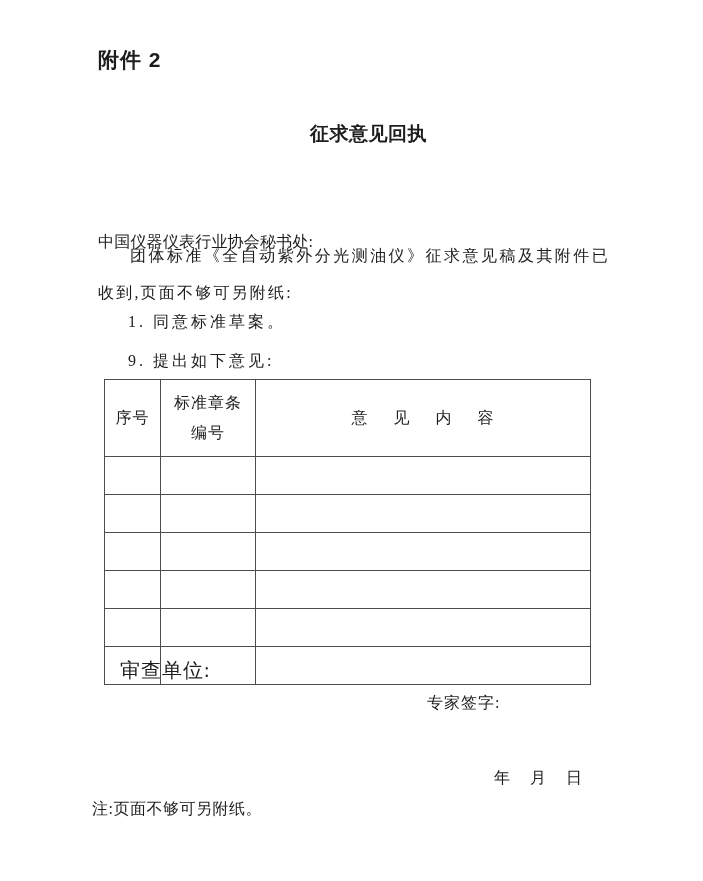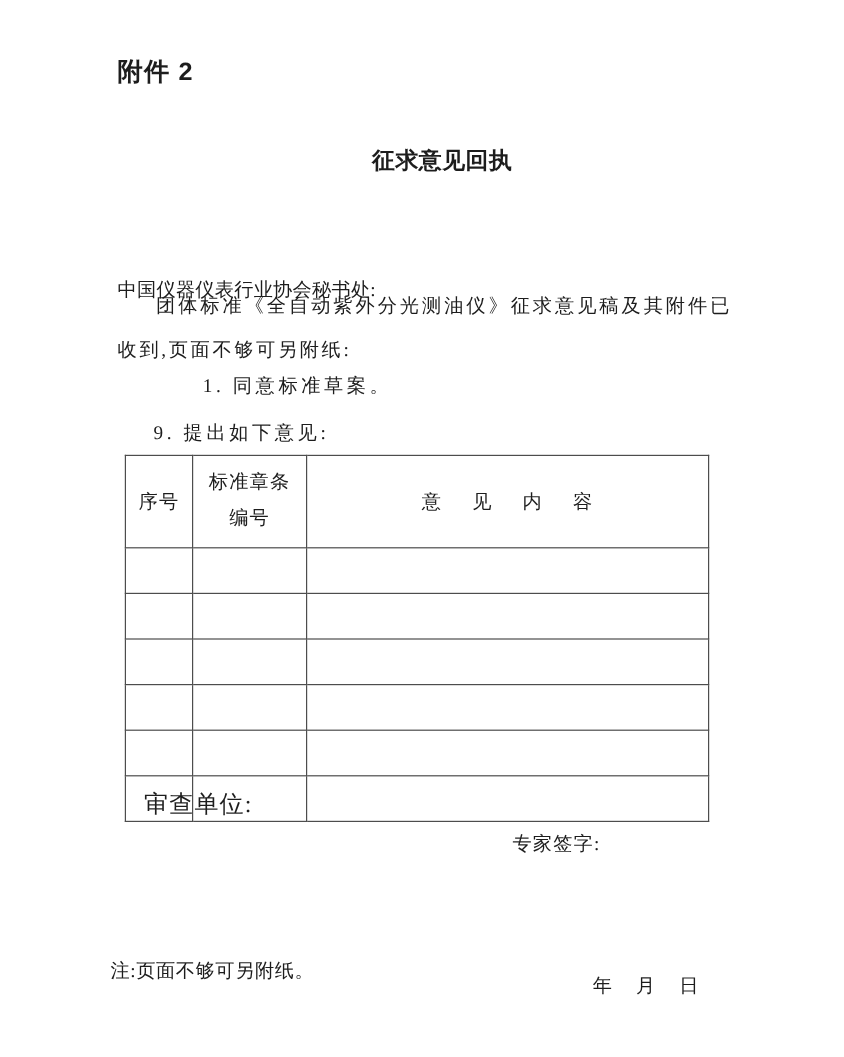--- a/index.html
+++ b/index.html
@@ -34,21 +34,21 @@
     margin-top: 32px;
   }
   .body-paragraph {
     left: 98px; top: 237px; width: 512px;
     font-size: 16px;
     line-height: 37px;
     letter-spacing: 2.2px;
     text-indent: 32px;
     text-align: justify;
   }
-  .list-item-1 { left: 128px; top: 312px; font-size: 16px; letter-spacing: 3px; margin-left: 41px; }
+  .list-item-1 { left: 128px; top: 312px; font-size: 16px; letter-spacing: 3px; }
   .list-item-2 { left: 128px; top: 351px; font-size: 16px; letter-spacing: 3px; }
 
   table.comment-table {
     position: absolute;
     left: 104px; top: 379px;
     width: 486px;
     border-collapse: collapse;
     table-layout: fixed;
   }
   .comment-table th, .comment-table td {
@@ -63,21 +63,21 @@
     font-size: 16px;
     text-align: center;
     vertical-align: middle;
     letter-spacing: 1px;
   }
   .th-chapter { white-space: pre-line; line-height: 30px; }
   .th-content { word-spacing: 20px; }
 
   .review-unit { left: 120px; top: 657px; font-size: 20px; letter-spacing: 1px; }
   .expert-signature { left: 427px; top: 693px; font-size: 16px; letter-spacing: 1px; text-align: right; }
-  .date-line { left: 494px; top: 812px; font-size: 16px; letter-spacing: 2px; }
+  .date-line { left: 494px; top: 768px; font-size: 16px; letter-spacing: 2px; }
   .note { left: 92px; top: 799px; font-size: 16px; letter-spacing: 0.5px; }
 </style>
 </head>
 <body>
 
 <div class="abs attachment-label">附件 2</div>
 
 <div class="abs doc-title">征求意见回执</div>
 
 <div class="abs salutation">中国仪器仪表行业协会秘书处:</div>

